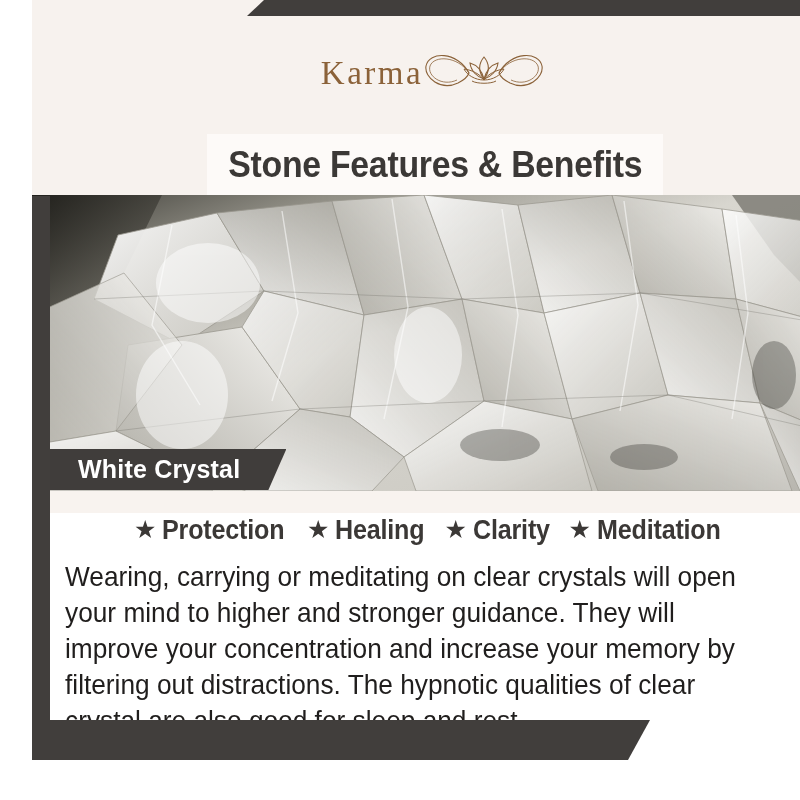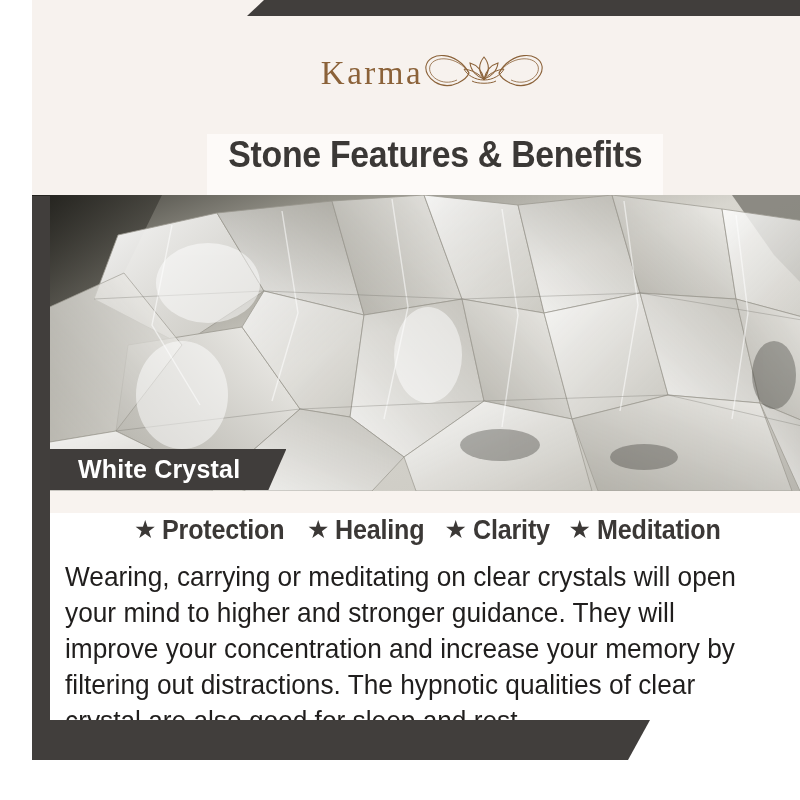--- a/index.html
+++ b/index.html
@@ -89,21 +89,21 @@
 
   
   .title-band {
     position: absolute;
     top: 134px;
     left: 175px;
     width: 456px;
     height: 61px;
     background: #fdfaf8;
     display: flex;
-    align-items: flex-start;
+    align-items: center;
     justify-content: center;
   }
   .title-text {
     color: #3b3836;
     font-family: "Liberation Sans Narrow", "Liberation Sans", sans-serif;
     font-size: 36px;
     font-weight: bold;
     letter-spacing: -0.3px;
     transform: scaleX(0.94);
     white-space: nowrap;

